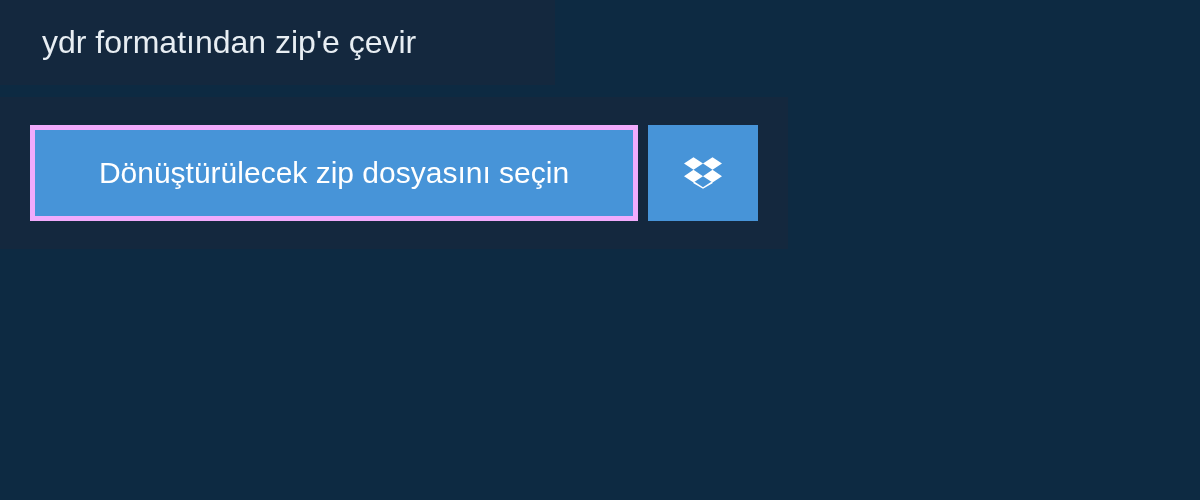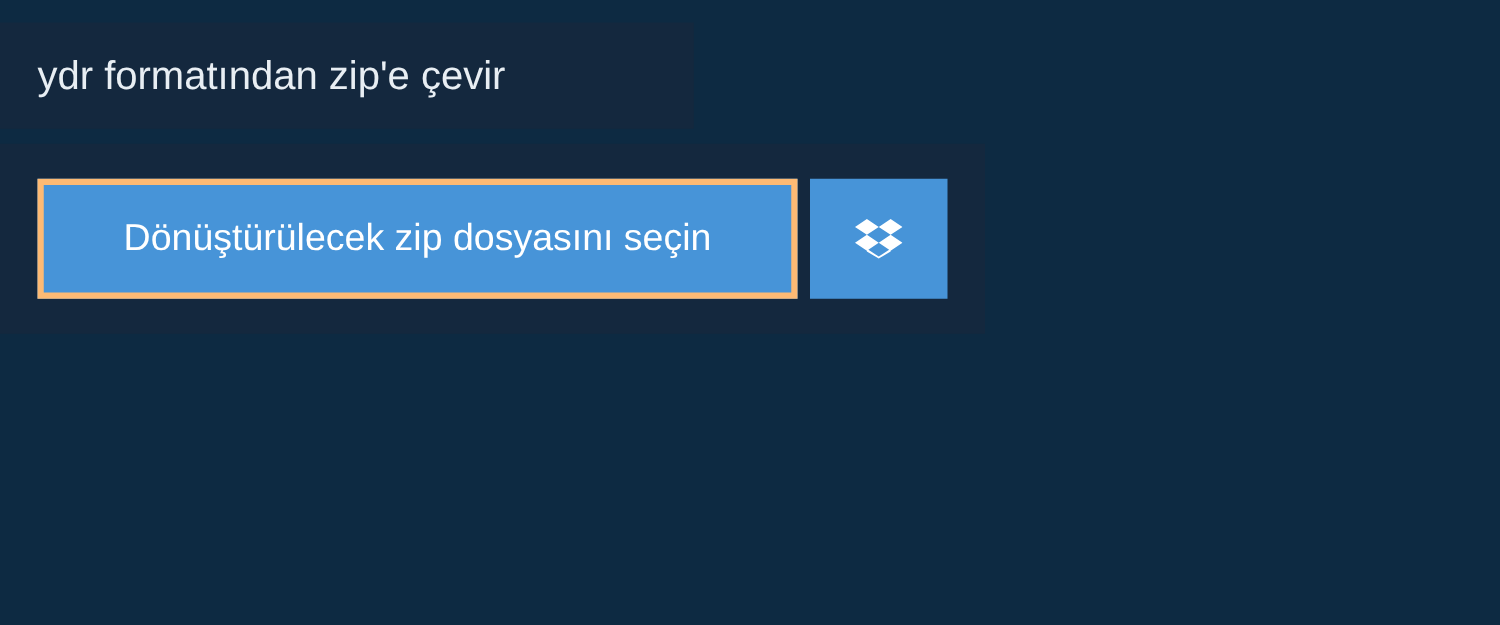--- a/index.html
+++ b/index.html
@@ -14,41 +14,40 @@
       background-color: #0d2a42;
       font-family: -apple-system, BlinkMacSystemFont, 'Segoe UI', Arial, sans-serif;
       overflow: hidden;
     }
     
     .header-tab {
       background-color: #14283e;
       color: #e8eef3;
       font-size: 32px;
       font-weight: 300;
-      padding: 24px 30px;
+      padding: 24px 42px;
       width: fit-content;
       min-width: 555px;
-      margin-top: 18px;
     }
     
     .content-panel {
       background-color: #14283e;
       margin: 12px 0 0 0;
       padding: 28px 30px;
       width: 788px;
     }
     
     .button-row {
       display: flex;
       gap: 10px;
     }
     
     .select-file-button {
       background-color: #4794d8;
-      border: 5px solid #fdba74;
+      border: 5px solid #f0abfc;
       color: #ffffff;
       font-size: 30px;
       font-weight: 300;
       padding: 26px 30px;
       display: flex;
       align-items: center;
       justify-content: center;
       cursor: pointer;
       flex: 0 0 auto;
       width: 608px;

